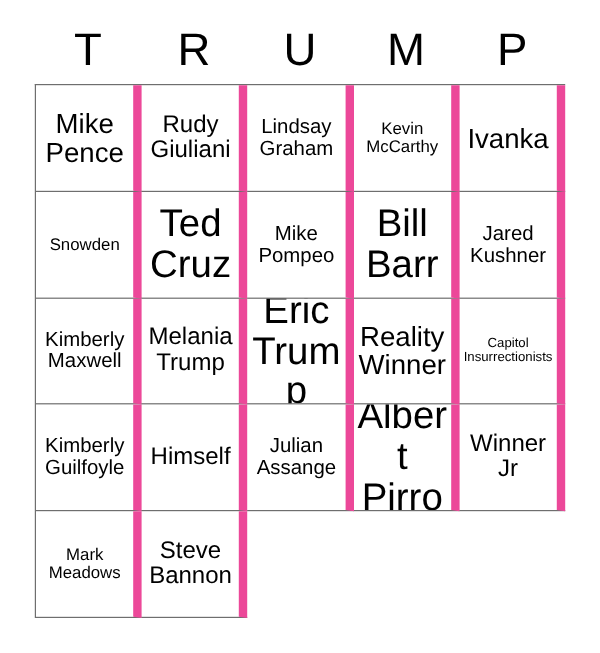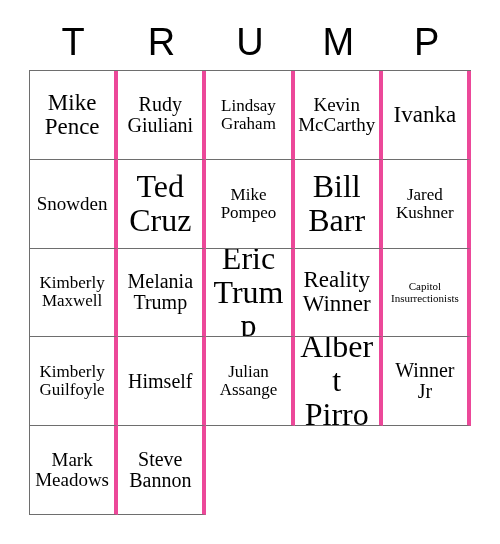--- a/index.html
+++ b/index.html
@@ -44,44 +44,43 @@
   #grid {
     display: grid;
     grid-template-columns: repeat(5, 1fr);
     grid-template-rows: repeat(5, 88.8px);
     border-top: 1px solid #6e6e6e;
     border-left: 1px solid #6e6e6e;
     width: 442px;
   }
 
   .cell {
-    border-right: 4px solid #ec4899;
+    border-right: 7px solid #ec4899;
     border-bottom: 1px solid #6e6e6e;
     display: flex;
     align-items: center;
     justify-content: center;
     text-align: center;
     padding: 2px 3px;
     overflow: hidden;
-    font-family: Liberation Serif, serif;
   }
 
   .cell-text {
     display: block;
     width: 100%;
     line-height: 1.06;
     word-wrap: break-word;
   }
 
   
   .fs-xxl .cell-text { font-size: 32px; }
   .fs-xl  .cell-text { font-size: 23px; }
   .fs-lg  .cell-text { font-size: 20px; }
   .fs-md  .cell-text { font-size: 17px; }
-  .fs-sm  .cell-text { font-size: 19px; }
+  .fs-sm  .cell-text { font-size: 14px; }
   .fs-xs  .cell-text { font-size: 11px; line-height: 1.15; }
 </style>
 </head>
 <body>
 
 <div id="card">
 
   <div id="header-row">
     <div class="header-letter">T</div>
     <div class="header-letter">R</div>

